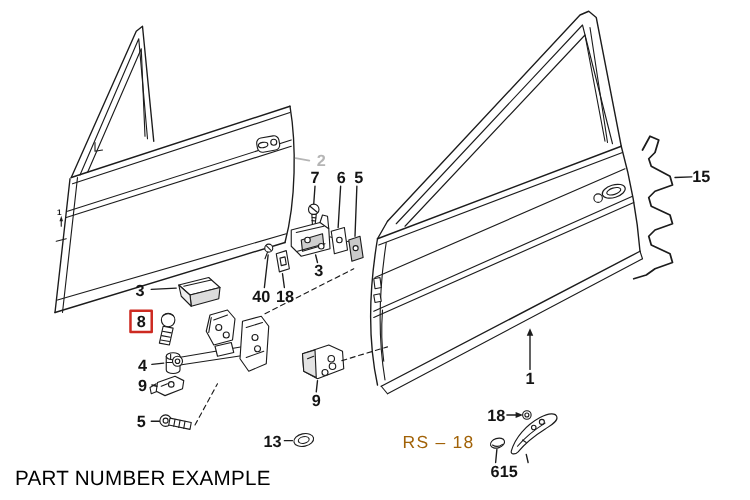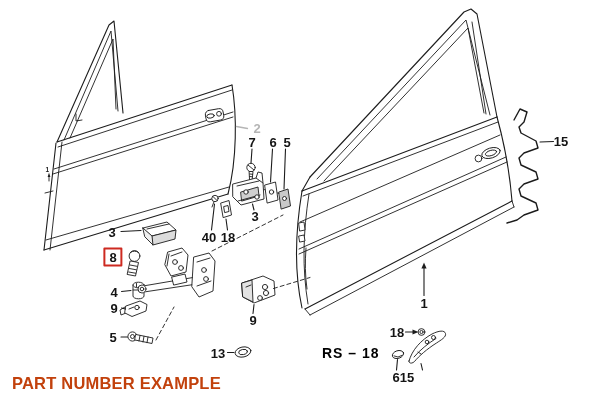--- a/index.html
+++ b/index.html
@@ -12,25 +12,25 @@
     position:absolute;transform:translate(-50%,-50%);
     font-size:13px;font-weight:bold;color:#141414;line-height:1;white-space:nowrap;
   }
   .part-label.muted{color:var(--muted-label,#b5b5b5);}
   .part-label.boxed{
     border:2px solid var(--highlight,#cd2a21);
     padding:1px 4px;border-radius:1px;background:#fff;
   }
   .drawing-ref{
     position:absolute;left:322px;top:345px;
-    font-size:14px;font-weight:bold;color:#000000;letter-spacing:1px;white-space:nowrap;
+    font-size:14px;font-weight:normal;color:#a16207;letter-spacing:1px;white-space:nowrap;
   }
   .caption{
     position:absolute;left:12px;top:374px;
-    font-size:16.5px;font-weight:700;color:#c2410c;letter-spacing:.2px;white-space:nowrap;
+    font-size:16.5px;font-weight:400;color:#000000;letter-spacing:.2px;white-space:nowrap;
   }
   .lines{stroke:var(--line,#1c1c1c);fill:none;stroke-width:1.1;stroke-linecap:round;stroke-linejoin:round;}
   .thin{stroke-width:.9;}
   .dash{stroke-dasharray:4 3;stroke-width:.9;}
   .wfill{fill:#ffffff;}
 </style>
 </head>
 <body>
 
 <div class="stage">

